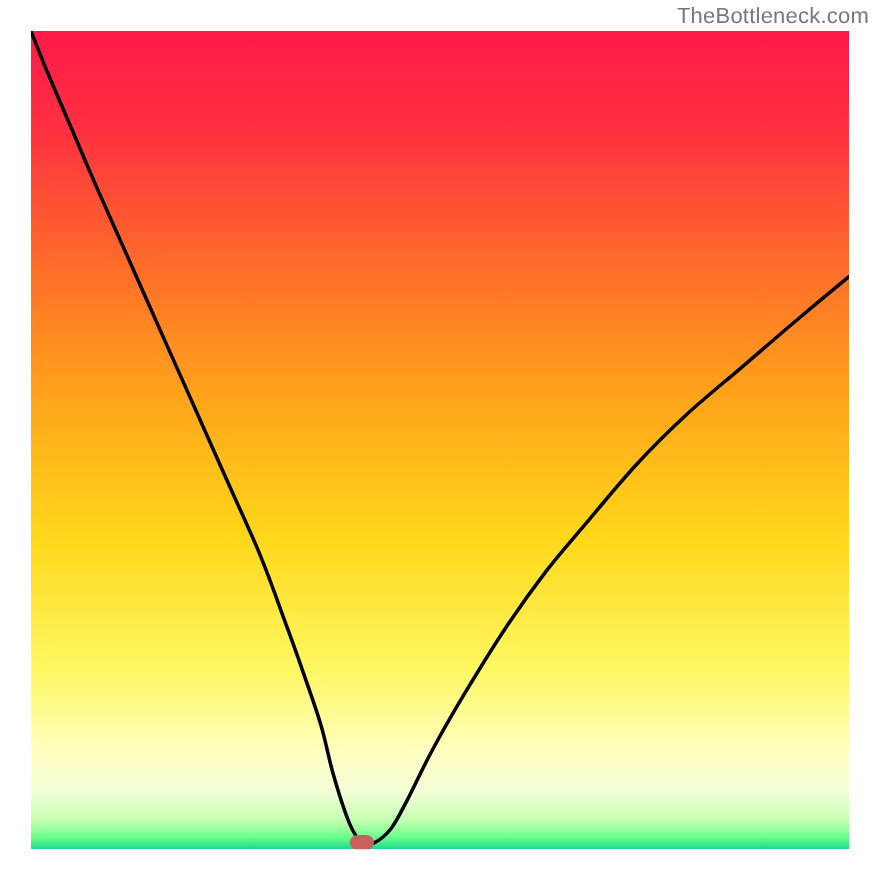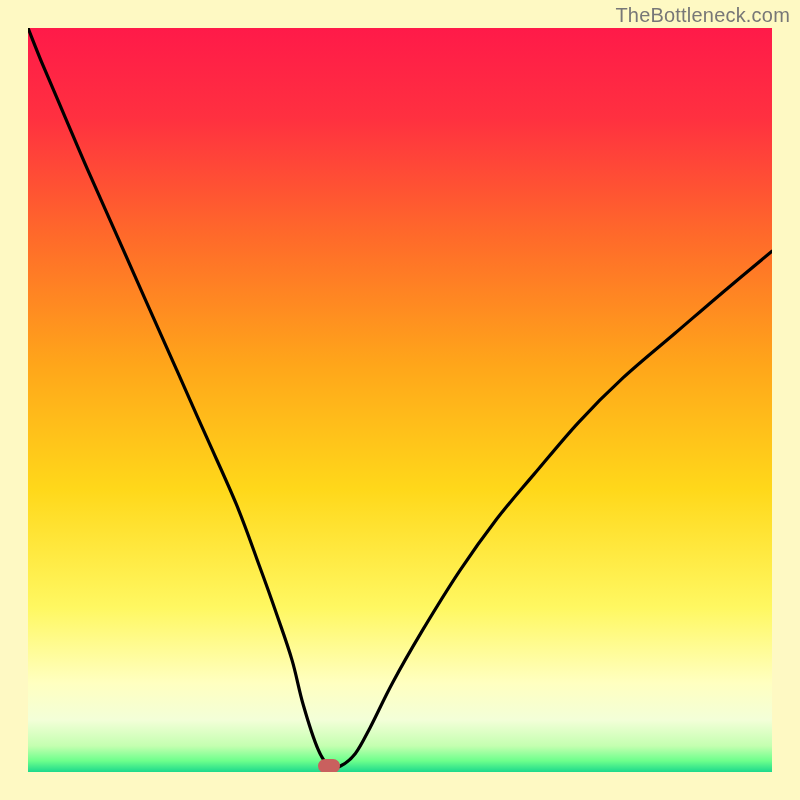--- a/index.html
+++ b/index.html
@@ -10,21 +10,21 @@
     background: #000;
     overflow: hidden;
     font-family: Arial, Helvetica, sans-serif;
   }
   .frame {
     position: absolute;
     left: 0;
     top: 0;
     width: 800px;
     height: 800px;
-    background: #fef9c3;
+    background: #ffffff;
   }
   .plot-area {
     position: absolute;
     left: 28px;
     top: 28px;
     width: 744px;
     height: 744px;
     overflow: hidden;
   }
   .attribution {

